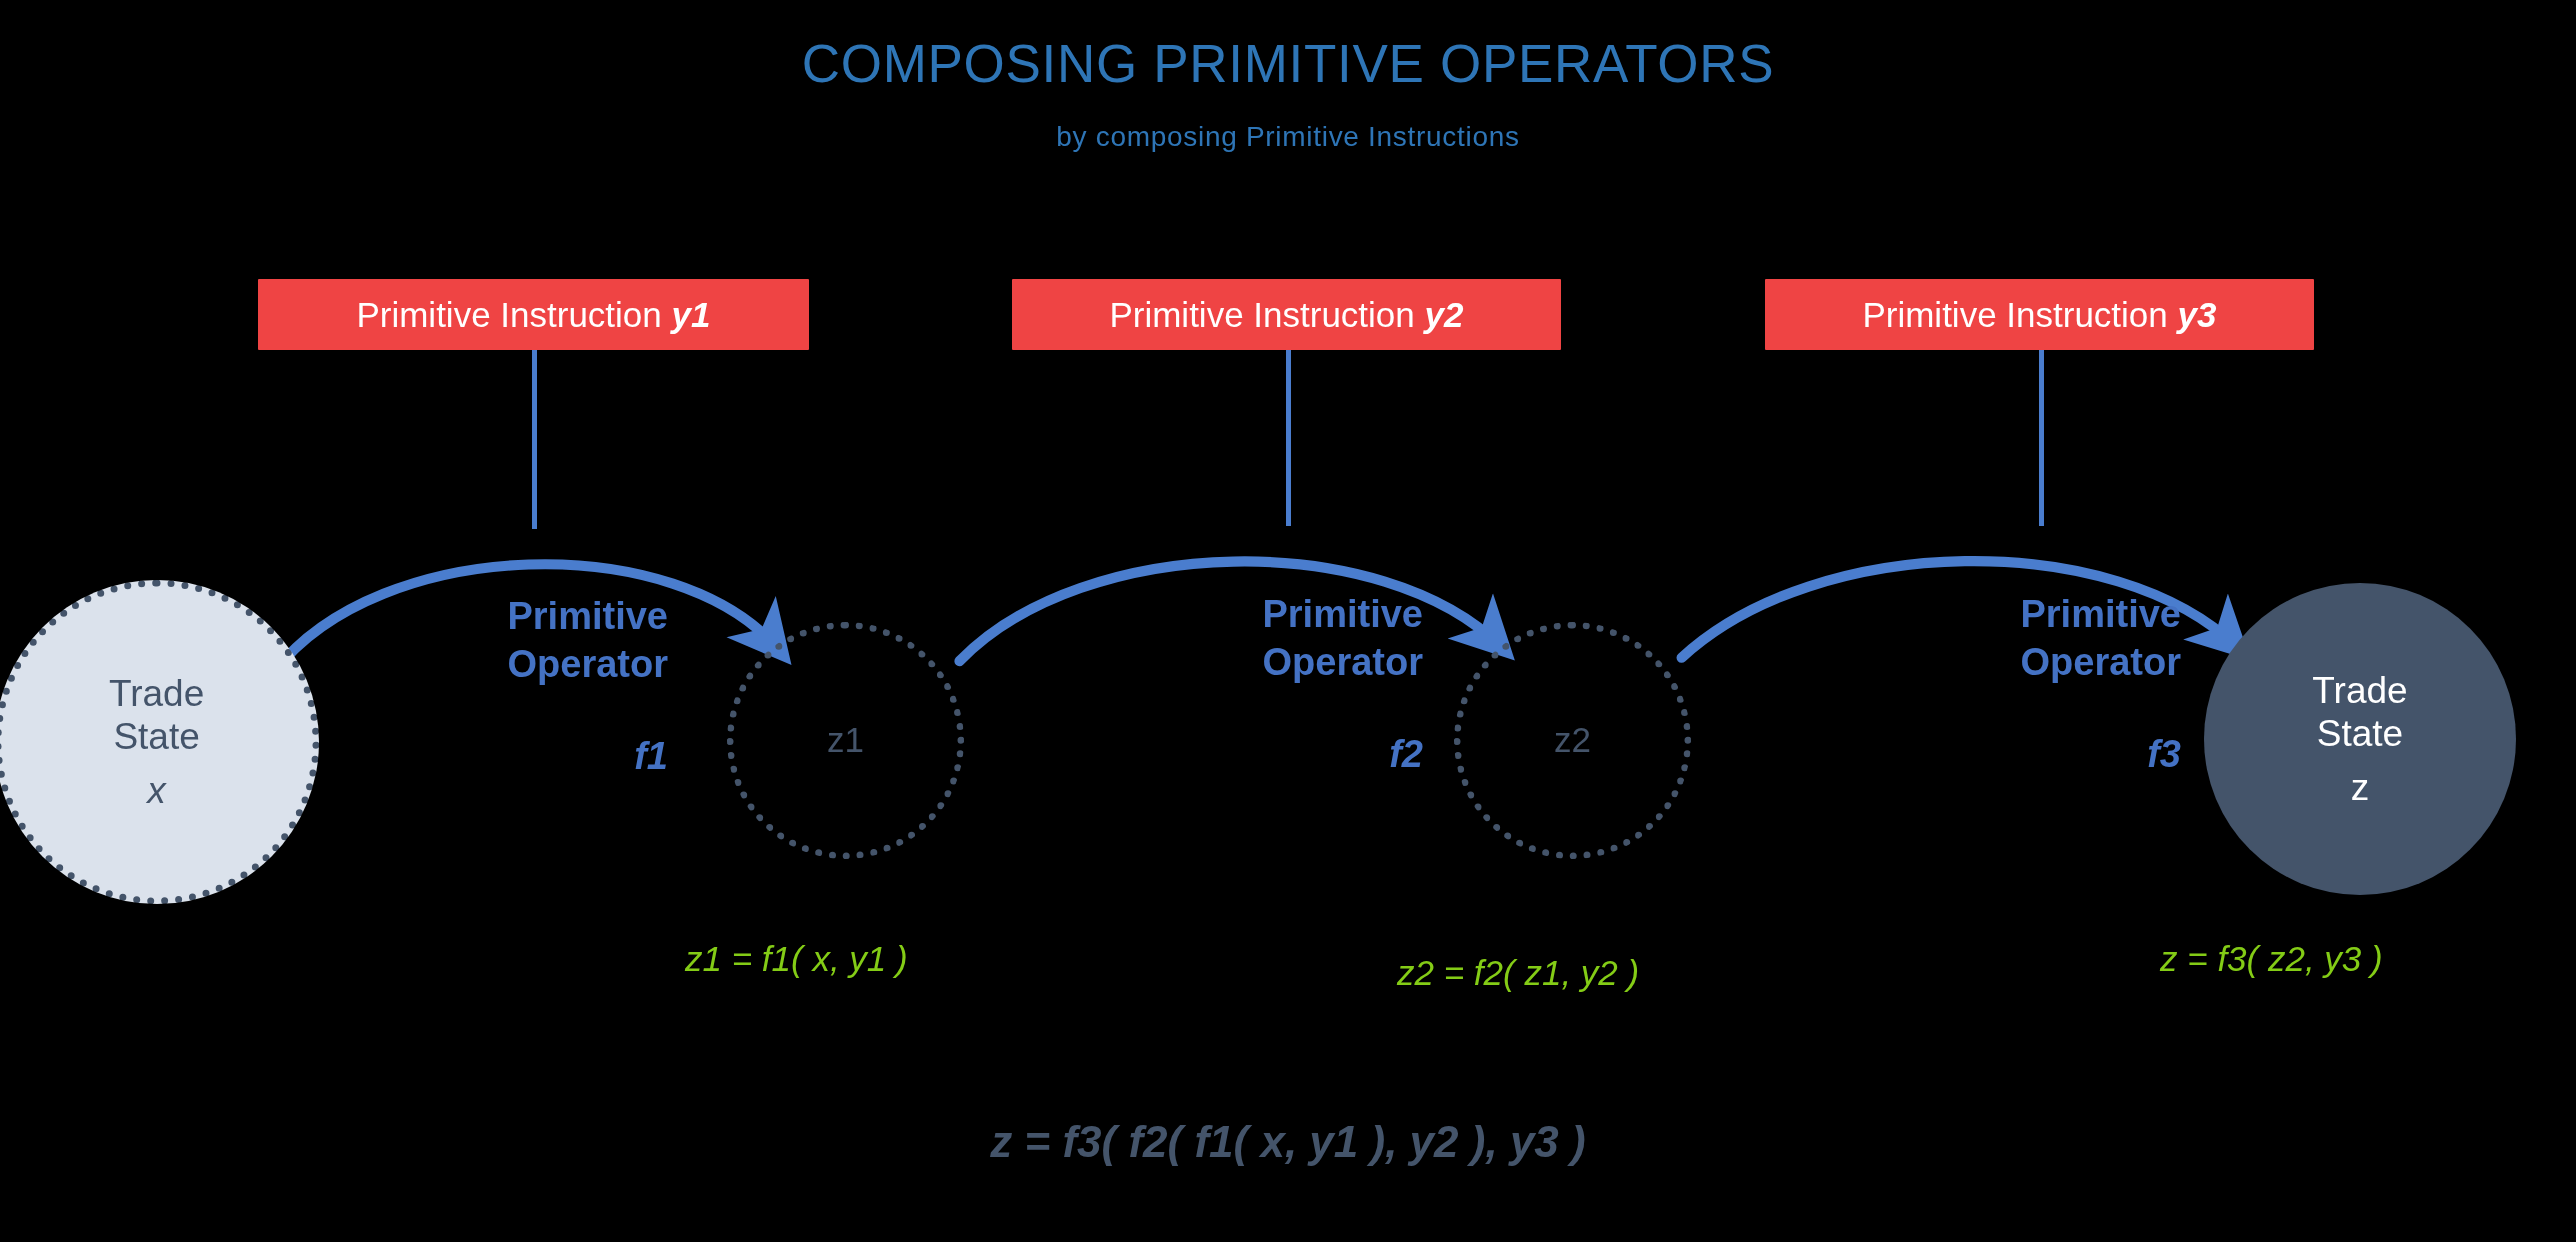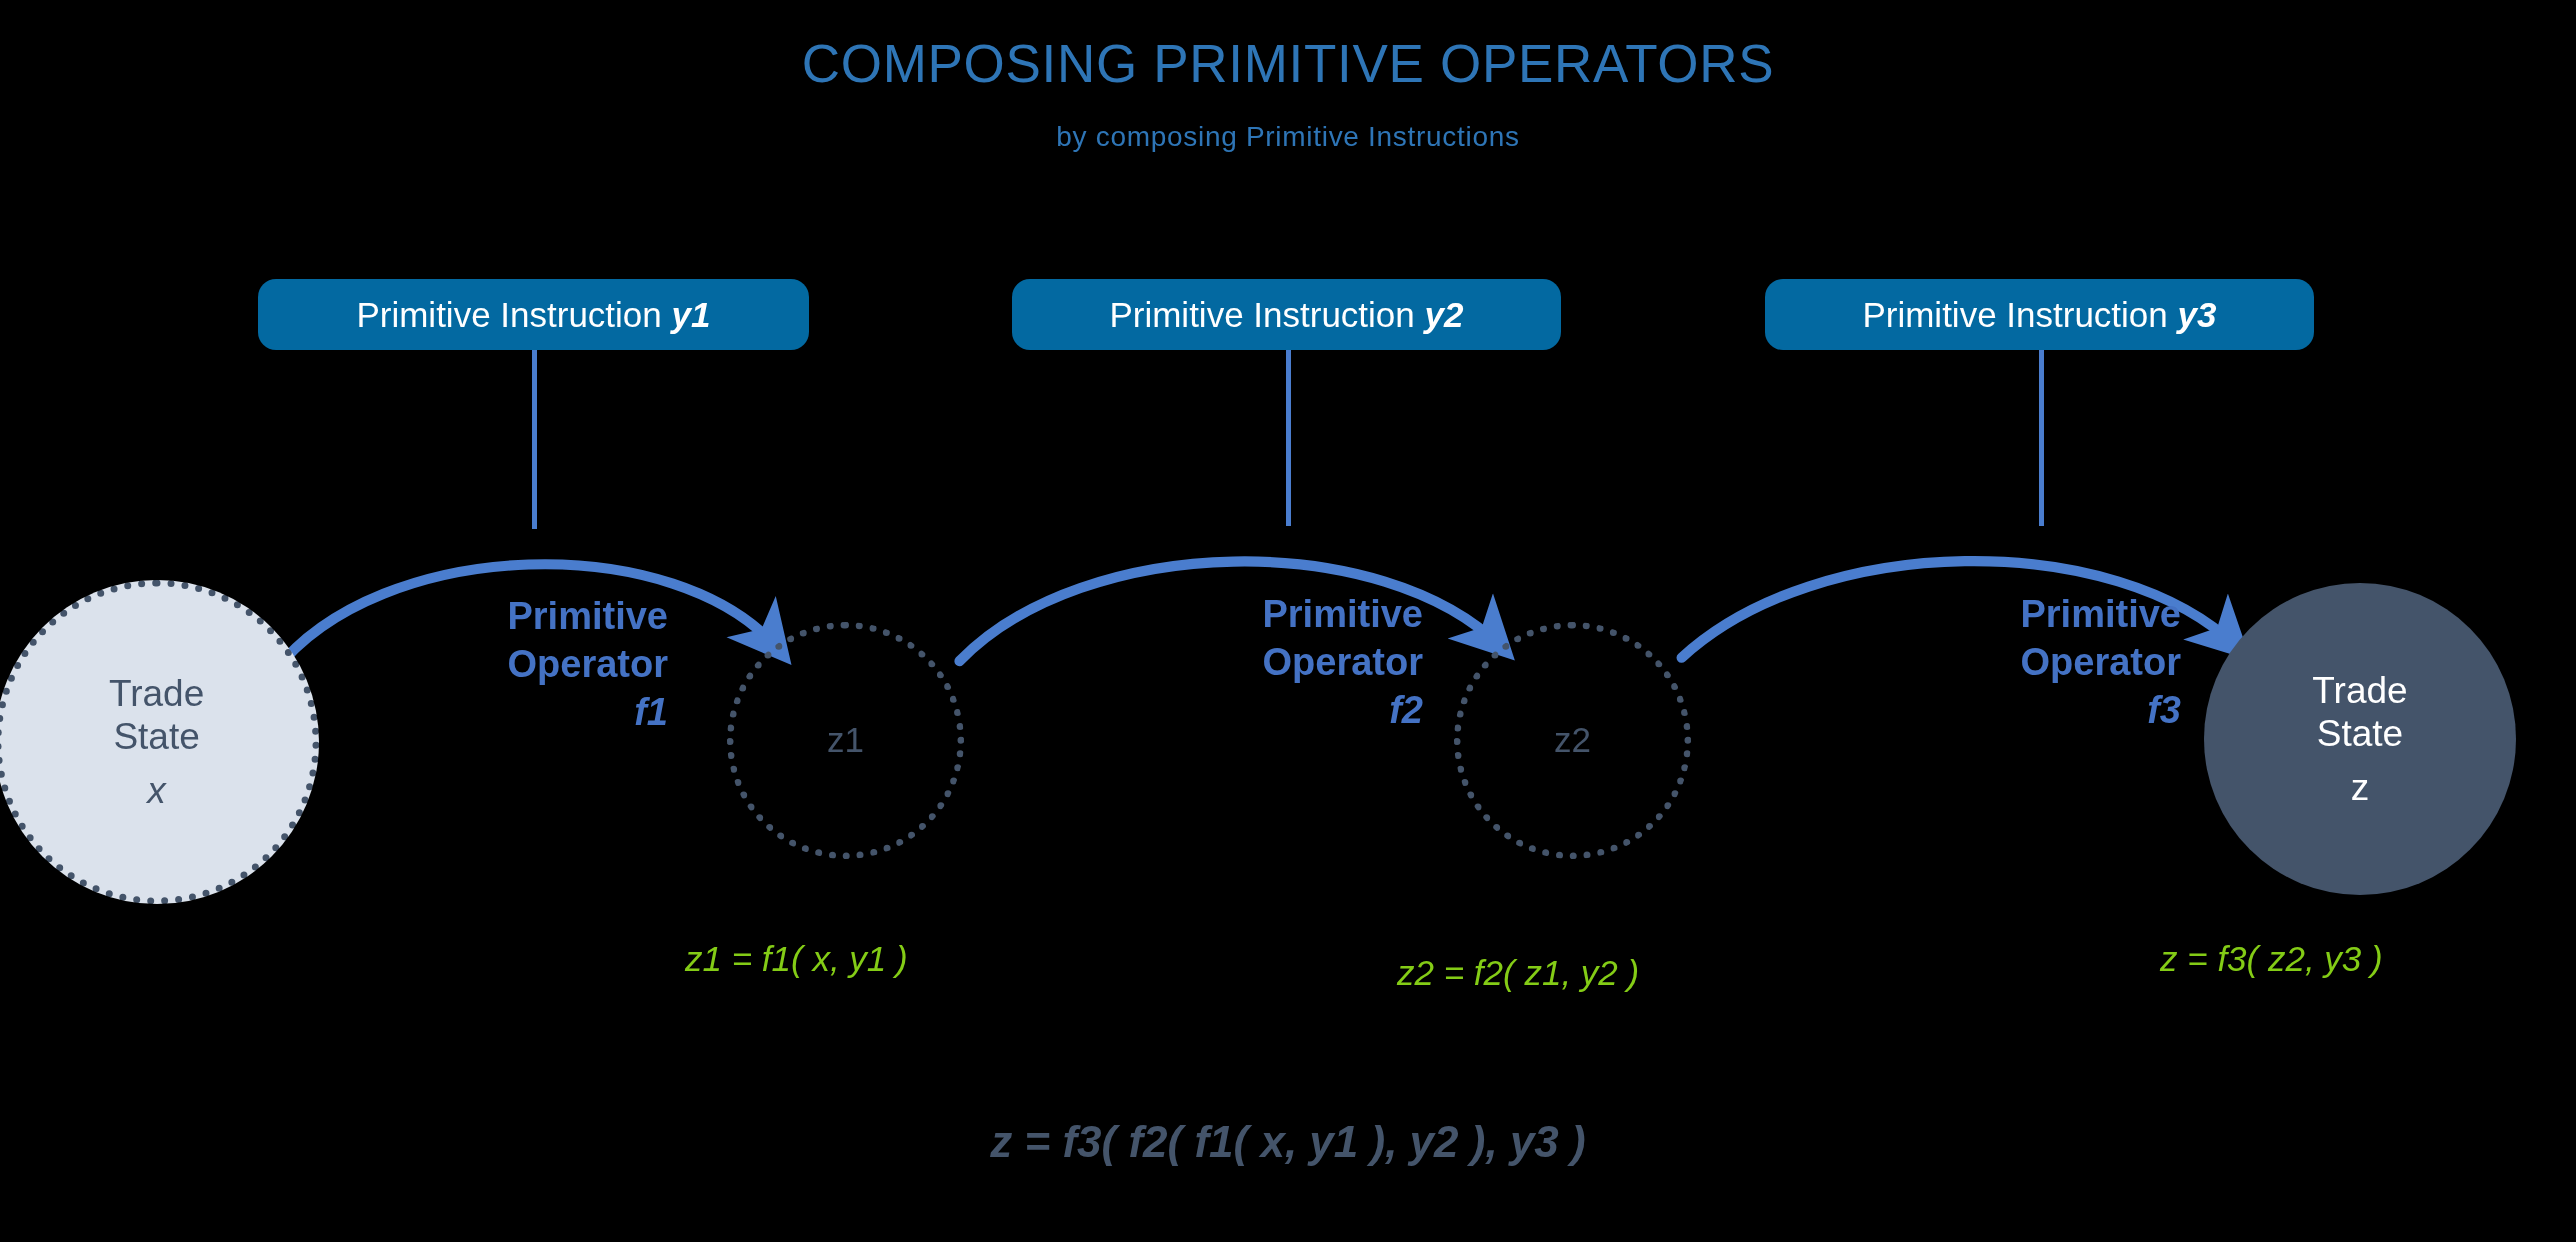--- a/index.html
+++ b/index.html
@@ -11,21 +11,21 @@
   .title{
     position:absolute;left:0;width:2576px;text-align:center;
     color:#2e75b6;font-weight:400;letter-spacing:0.7px;
   }
   #title-main{top:33px;font-size:53px;}
   #title-sub {top:121px;font-size:28px;}
 
   
   .instr-box{
     position:absolute;top:279px;height:71px;
-    background:#0369a1;border-radius:18px;
+    background:#ef4444;border-radius:1px;
     color:#ffffff;font-size:35px;
     display:flex;align-items:center;justify-content:center;
     white-space:nowrap;
   }
   .instr-box i{font-style:italic;padding-left:.28em;font-weight:700;}
 
   
   .stem{position:absolute;width:4.7px;background:#4a7dce;}
 
   
@@ -53,21 +53,21 @@
   .node.state-end{
     background:#44546a;color:#ffffff;font-size:37px;border:none;
   }
   .node.state-end .var{font-style:normal;}
 
   
   .op{
     position:absolute;text-align:right;color:#4472c4;
     font-weight:700;font-size:38px;line-height:1.26;
   }
-  .op .fn{font-style:italic;}
+  .op .fn{font-style:italic;margin-top:44px;}
 
   
   .formula{
     position:absolute;text-align:left;color:#84cc16;
     font-style:italic;font-size:35px;white-space:nowrap;
   }
   #formula-total{
     position:absolute;text-align:center;color:#44546a;
     font-style:italic;font-weight:700;font-size:44px;white-space:nowrap;
     left:0;width:2576px;top:1117px;

